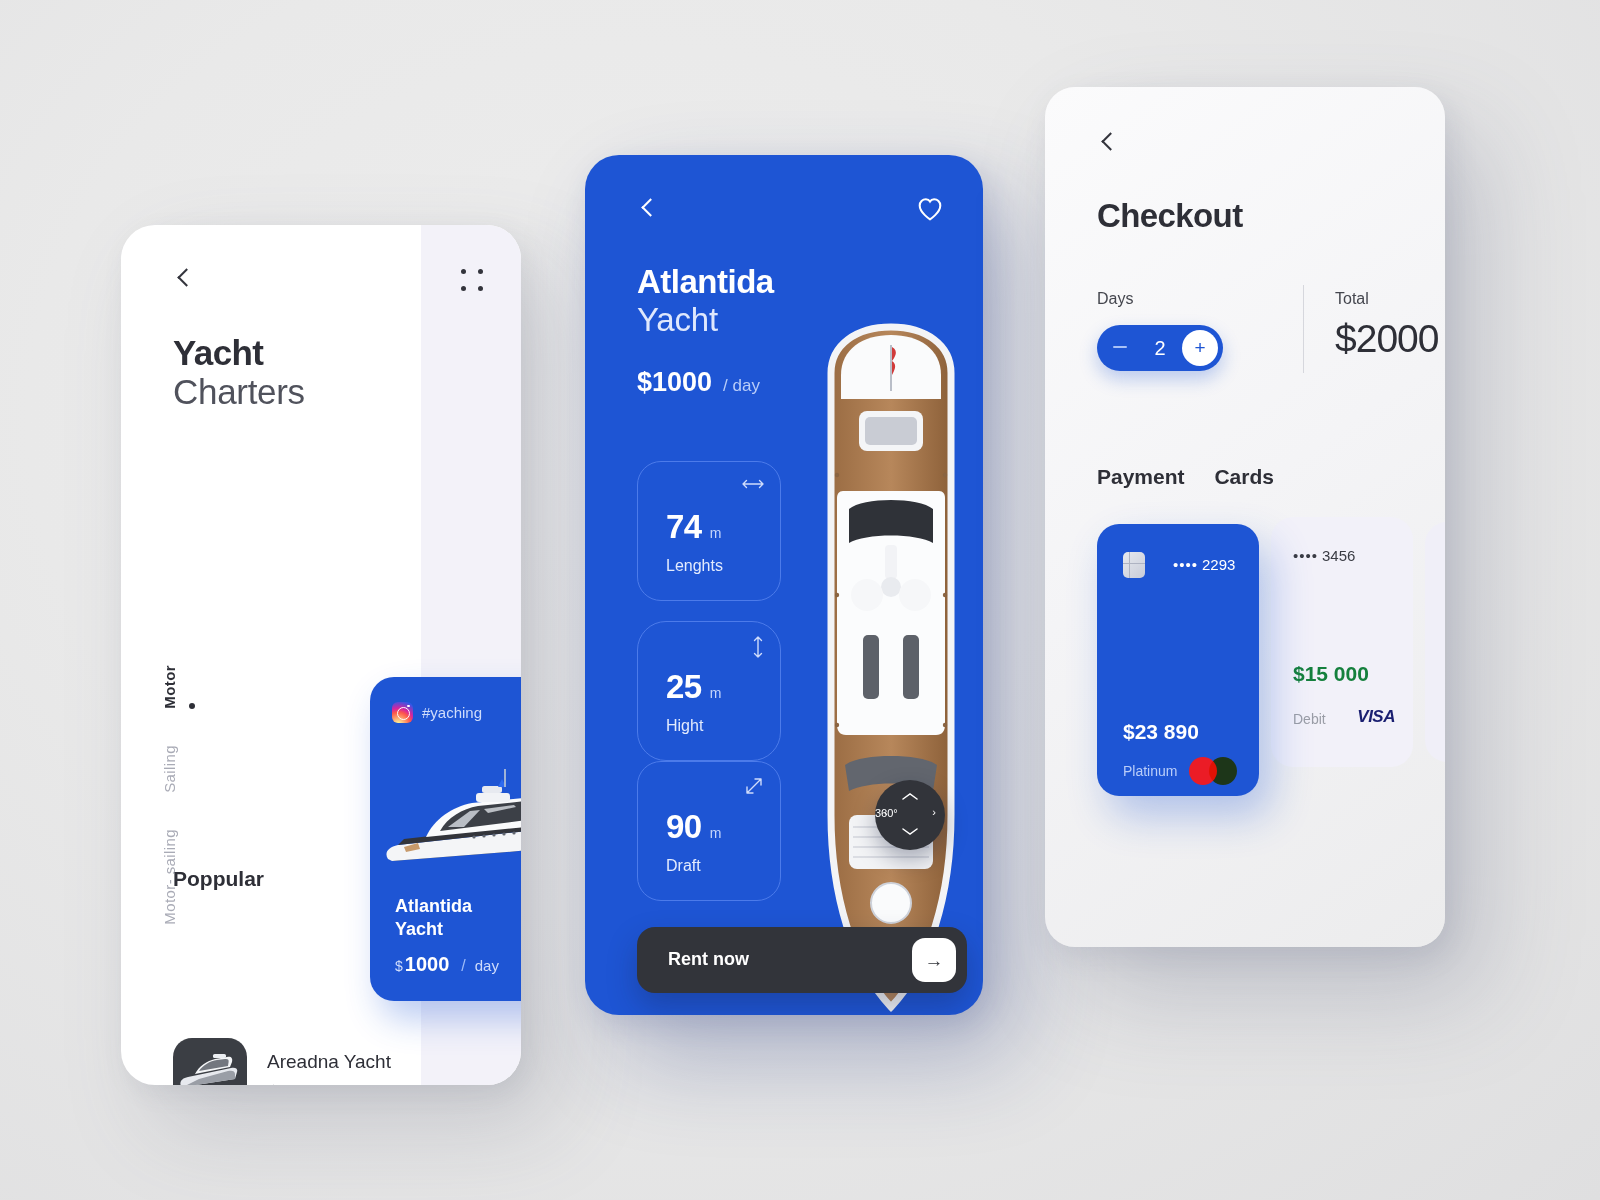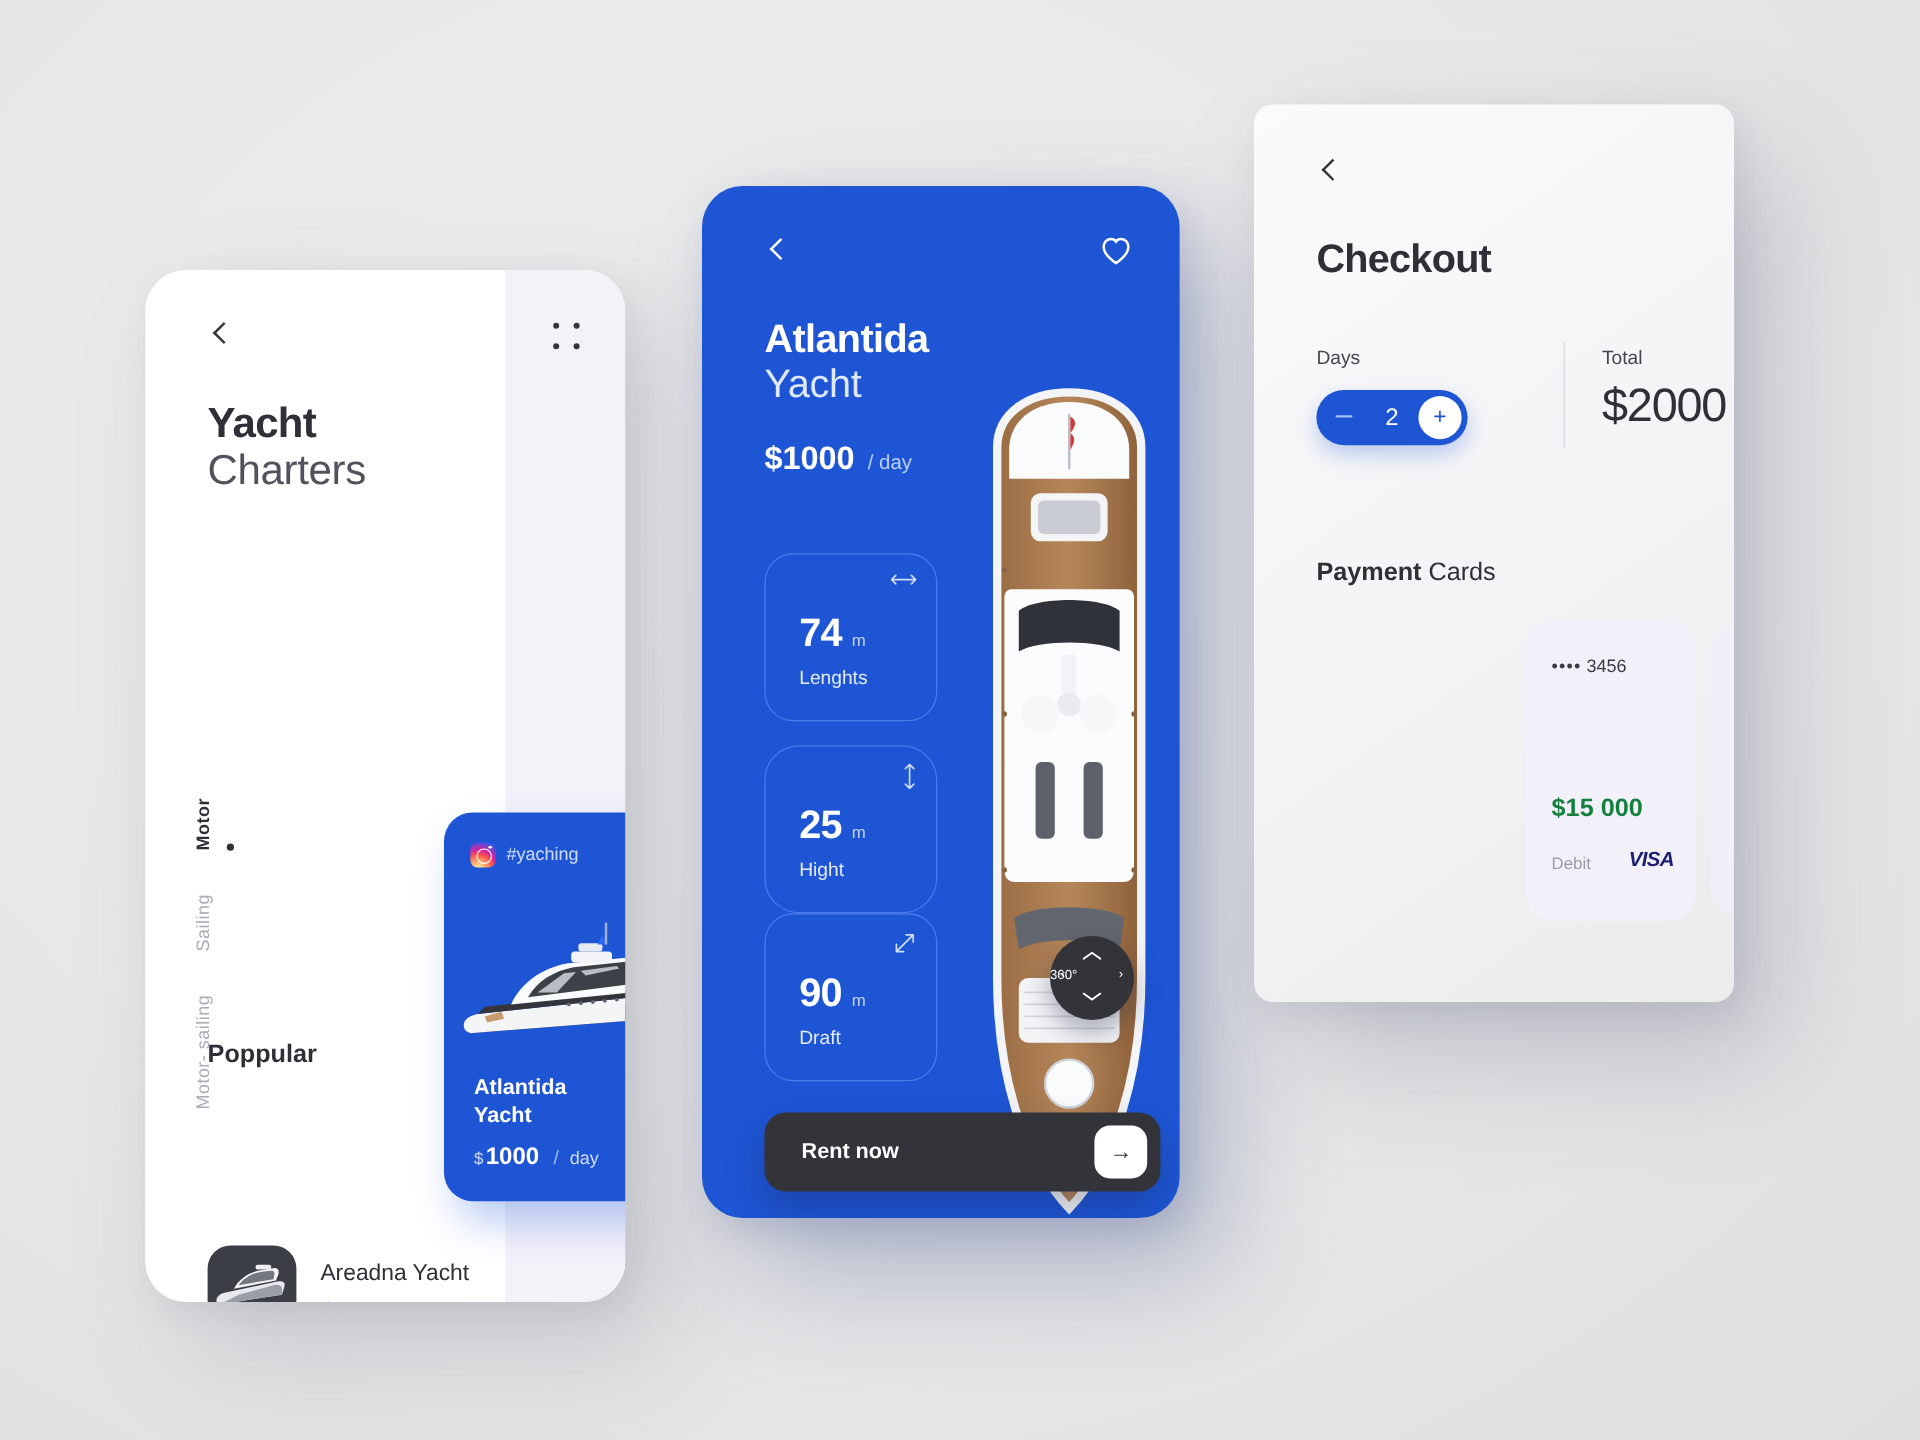--- a/index.html
+++ b/index.html
@@ -152,23 +152,23 @@
   }
   #s2-rent .txt{ position:absolute; left:31px; top:22px; font-size:18px; font-weight:bold; color:#fff; }
   #s2-rent .circ{
     position:absolute; right:11px; top:11px; width:44px;height:44px;border-radius:13px;
     background:#fff; display:flex; align-items:center; justify-content:center;
   }
   #s2-rent .circ span{ color:#32343a; font-size:19px; line-height:1; }
 
   
   #screen3{
-    left:1045px; top:87px; width:400px; height:748px;
+    left:1045px; top:87px; width:400px; height:860px;
     background: linear-gradient(145deg,#fbfbfc 0%, #f4f4f6 48%, #ececed 100%);
-    border-radius:16px;
+    border-radius:30px;
     box-shadow: 36px 48px 100px rgba(80,90,120,.26), 6px 10px 28px rgba(80,90,120,.12);
   }
   #s3-top{ position:absolute; left:52px; top:44px; }
   #s3-title{ position:absolute; left:52px; top:110px; font-size:33px; font-weight:bold; color:#2e2f37; letter-spacing:-.6px;}
   #s3-days-lbl{ position:absolute; left:52px; top:203px; font-size:16px; color:#44464e;}
   #s3-stepper{
     position:absolute; left:52px; top:238px; width:126px; height:46px;
     background:#1e55d4; border-radius:23px; cursor:pointer;
     box-shadow:0 8px 18px rgba(30,85,212,.28);
   }
@@ -183,21 +183,21 @@
     background:#fff; color:#1e55d4; font-size:19px; line-height:36px; text-align:center; font-weight:500;
   }
   .vrule{
     position:absolute; left:258px; top:198px; width:1.4px; height:88px; background:#d6d7dd;
   }
   #s3-total-lbl{ position:absolute; left:290px; top:203px; font-size:16px; color:#44464e;}
   #s3-total-val{ position:absolute; left:290px; top:230px; font-size:39px; font-weight:300; color:#2e2f37; letter-spacing:-1px;}
 
   #s3-pc{ position:absolute; left:52px; top:378px; font-size:21px; color:#2e2f37;}
   #s3-pc b{ font-weight:bold; }
-  #s3-pc span{ font-weight:400; }
+  #s3-pc span{ font-weight:700;margin-left:24px; }
 
   .pcard{ position:absolute; border-radius:22px; }
   #pc1{
     left:52px; top:437px; width:162px; height:272px; background:#1e55d4;
     box-shadow: 12px 20px 40px rgba(30,85,212,.30);
   }
   .chip{
     position:absolute; left:26px; top:28px; width:22px;height:26px; border-radius:5px;
     background:linear-gradient(135deg,#e7e9ef,#c8ccd8);
   }
@@ -490,14 +490,26 @@
 
   <div class="pcard" id="pc2">
     <div class="mask">
       <span>••••</span><b>3456</b>
     </div>
     <div class="bal">$15 000</div>
     <div class="tier">Debit</div>
     <div class="visa">VISA</div>
   </div>
 
+  <div class="pcard" id="pc1">
+    <span class="chip"></span>
+    <div class="mask">
+      <span>••••</span><b>2293</b>
+    </div>
+    <div class="bal">$23 890</div>
+    <div class="tier">Platinum</div>
+    <span class="mc">
+        <i class="r"></i>
+        <i class="y"></i>
+      </span>
+  </div>
 
 </div>
 
 </body></html>

